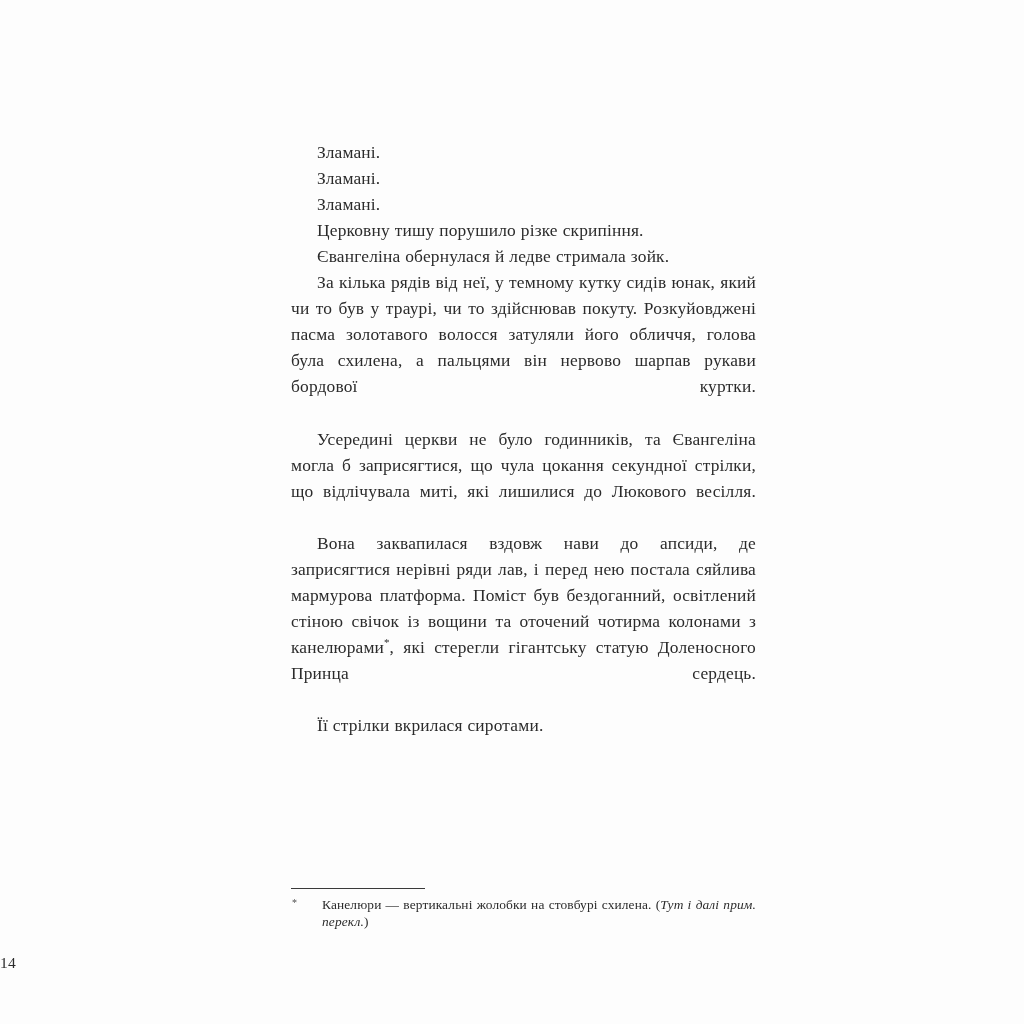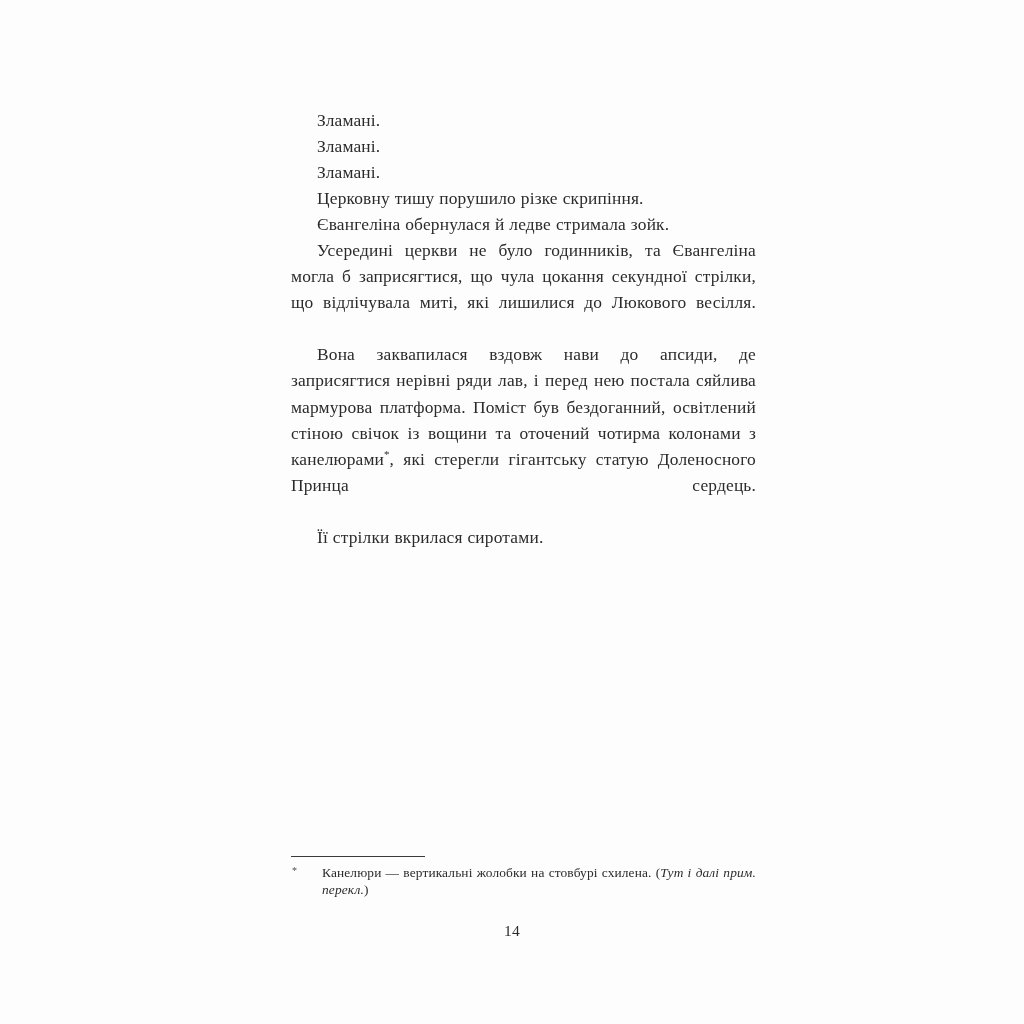--- a/index.html
+++ b/index.html
@@ -13,20 +13,21 @@
     font-family: "Liberation Serif", "DejaVu Serif", serif;
     color: #2a2a2a;
     overflow: hidden;
   }
 
   .page {
     position: relative;
     width: 1024px;
     height: 744px;
     background: #fdfdfd;
+    margin-top: 32px;
   }
 
   
   .text-column {
     position: absolute;
     left: 291px;
     top: 107px;
     width: 465px;
   }
 
@@ -107,38 +108,39 @@
   .footnote-note {
     font-style: italic;
   }
 
   
   .folio {
     position: absolute;
     left: 0;
     right: 0;
     top: 922px;
-    text-align: center;
+    text-align: left;
     font-size: 15.5px;
     color: #2b2b2b;
     letter-spacing: 0.02em;
   }
 </style>
 </head>
 <body>
 
 <div class="page">
 
   <div class="text-column">
 
     <p class="para single">Зламані.</p>
     <p class="para single">Зламані.</p>
     <p class="para single">Зламані.</p>
     <p class="para single">Церковну тишу порушило різке скрипіння.</p>
     <p class="para single">Євангеліна обернулася й ледве стримала зойк.</p>
+    <p class="para">За кілька рядів від неї, у темному кутку сидів юнак, який чи то був у траурі, чи то здійснював покуту. Розкуйовджені пасма золотавого волосся затуляли його обличчя, голова була схилена, а пальцями він нервово шарпав рукави бордової куртки.</p>
     <p class="para">Усередині церкви не було годинників, та Євангеліна могла б заприсягтися, що чула цокання секундної стрілки, що відлічувала миті, які лишилися до Люкового весілля.</p>
 
     <p class="para"><span>Вона заквапилася вздовж нави до апсиди, де заприсягтися нерівні ряди лав, і перед нею постала сяйлива мармурова платформа. Поміст був бездоганний, освітлений стіною свічок із вощини та оточений чотирма колонами з канелюрами</span><span class="fn-ref">*</span><span>, які стерегли гігантську статую Доленосного Принца сердець.</span></p>
 
     <p class="para single">Її стрілки вкрилася сиротами.</p>
 
   </div>
 
   <div class="footnote">
     <div class="footnote-rule"></div>

